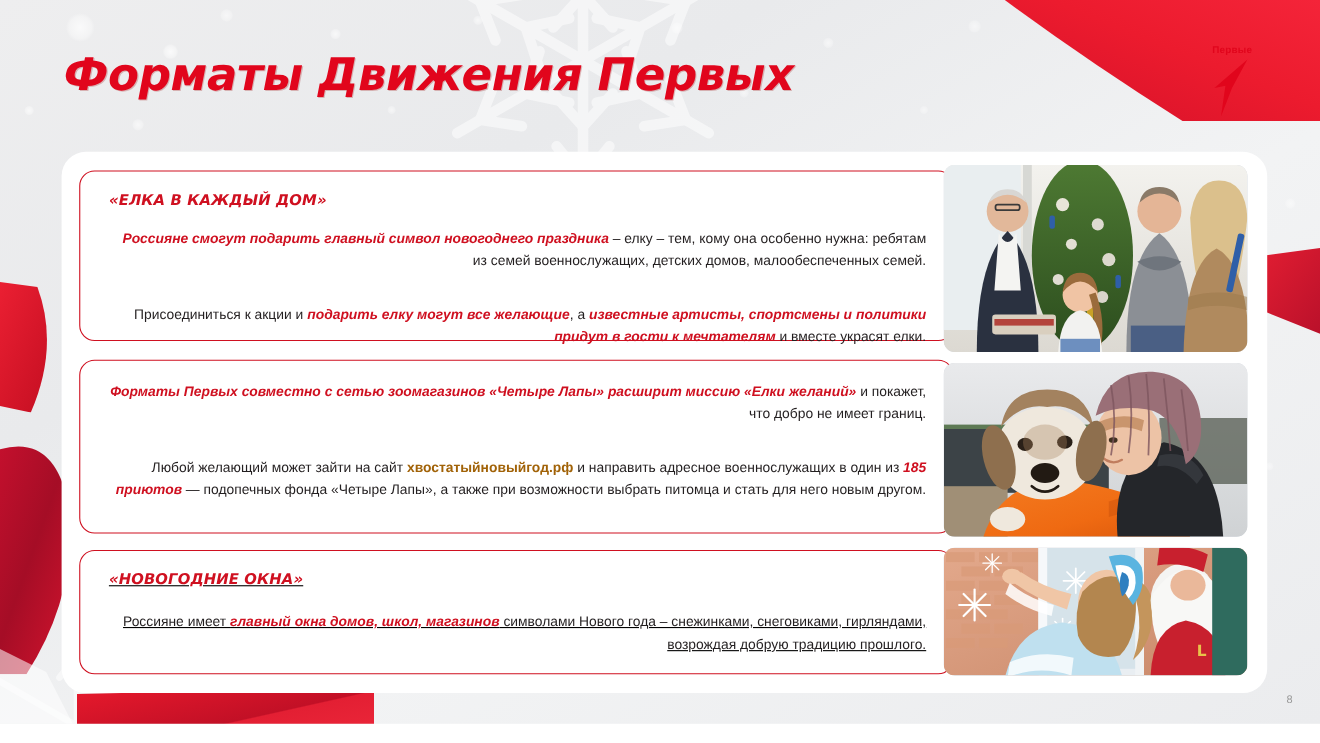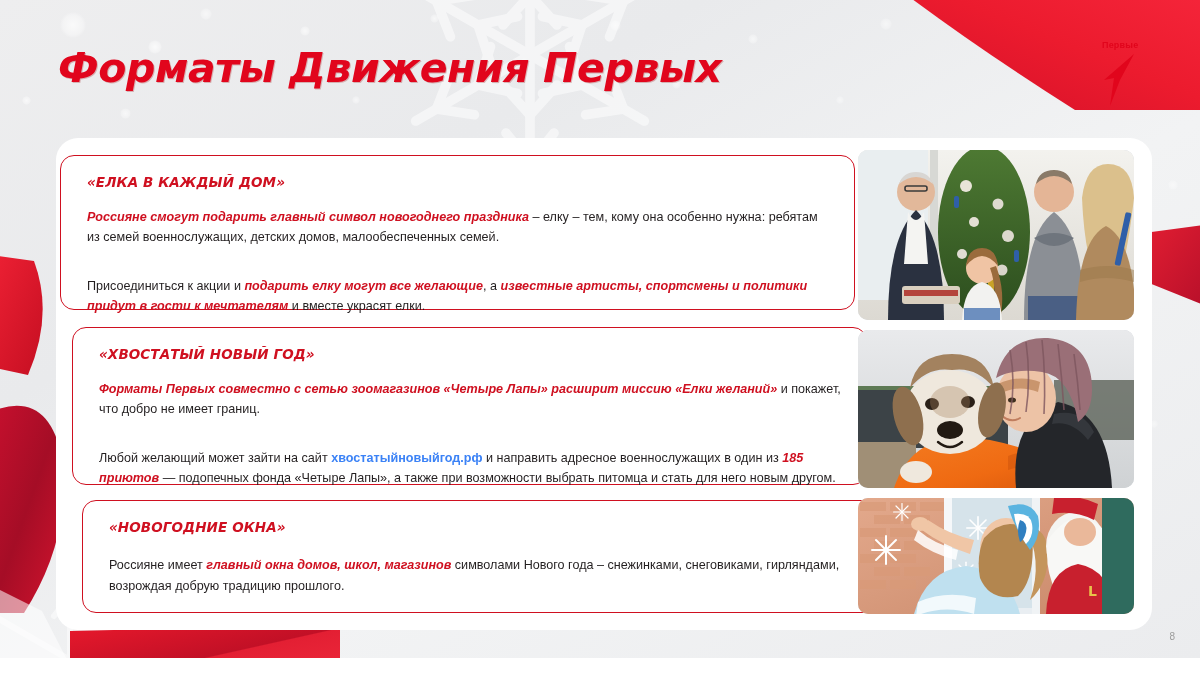--- a/index.html
+++ b/index.html
@@ -87,50 +87,51 @@
   .logo-mark { position: absolute; left: 12px; top: 12px; }
 
   
   .card {
     position: absolute;
     border: 1.6px solid #cf1020;
     border-radius: 14px;
     background: #fff;
     padding: 18px 24px 14px 26px;
   }
-  .card-1 { left: 60px; top: 155px; width: 795px; height: 155px; }
+  .card-1 { left: 72px; top: 155px; width: 795px; height: 155px; }
   .card-2 { left: 72px; top: 327px; width: 795px; height: 158px; }
-  .card-3 { left: 82px; top: 500px; width: 795px; height: 113px; }
+  .card-3 { left: 72px; top: 500px; width: 795px; height: 113px; text-decoration: underline; }
 
   .card-heading {
     font-family: "DejaVu Sans", sans-serif;
     font-size: 13.5px;
     font-weight: bold;
     font-style: italic;
     color: #cf1020;
     letter-spacing: .1px;
     margin-bottom: 17px;
   }
   .card-3 .card-heading { margin-bottom: 20px; }
 
   .para {
     font-size: 12.6px;
     line-height: 1.62;
     color: #231f20;
+    text-align: right;
   }
   .para + .para { margin-top: 28px; }
   .card-3 .para { line-height: 1.66; }
 
   .hl {
     color: #cf1020;
     font-weight: bold;
     font-style: italic;
   }
   .hl-plain {
-    color: #3b82f6;
+    color: #a16207;
     font-weight: bold;
     font-style: normal;
   }
 
   
   .photo {
     position: absolute;
     border-radius: 10px;
     overflow: hidden;
     background: #cfd4da;
@@ -362,21 +363,20 @@
 
       <circle cx="248" cy="46" r="22" fill="#ecc0a2"></circle>
       <path d="M224 48 q4 -34 26 -34 q24 0 26 34 q-6 52 -14 78 l-26 0 q-10 -30 -12 -78 z" fill="#dbc08c"></path>
       <path d="M218 170 q2 -80 30 -94 q28 14 30 94 z" fill="#b08a5e"></path>
       <path d="M222 120 q28 -8 54 0 l0 12 q-28 -8 -54 0 z" fill="#9a7749" opacity=".5"></path>
       <rect x="262" y="62" width="6" height="54" rx="2" fill="#2f5fa8" transform="rotate(12 265 89)"></rect>
     </svg>
   </div>
 
   <div class="card card-2">
-    <div class="card-heading">«ХВОСТАТЫЙ НОВЫЙ ГОД»</div>
     <div class="para">
       <span class="hl">Форматы Первых совместно с сетью зоомагазинов «Четыре Лапы» расширит миссию  «Елки желаний»</span><span> и покажет, что добро не имеет границ.</span>
     </div>
     <div class="para">
       <span>Любой желающий может зайти на сайт </span><span class="hl-plain">хвостатыйновыйгод.рф</span><span> и направить адресное военнослужащих в один из </span><span class="hl">185 приютов</span><span> — подопечных фонда «Четыре Лапы», а также при возможности выбрать питомца и стать для него новым другом.</span>
     </div>
   </div>
 
   <div class="photo photo-2">
     <svg viewBox="0 0 276 158" preserveAspectRatio="xMidYMid slice">

